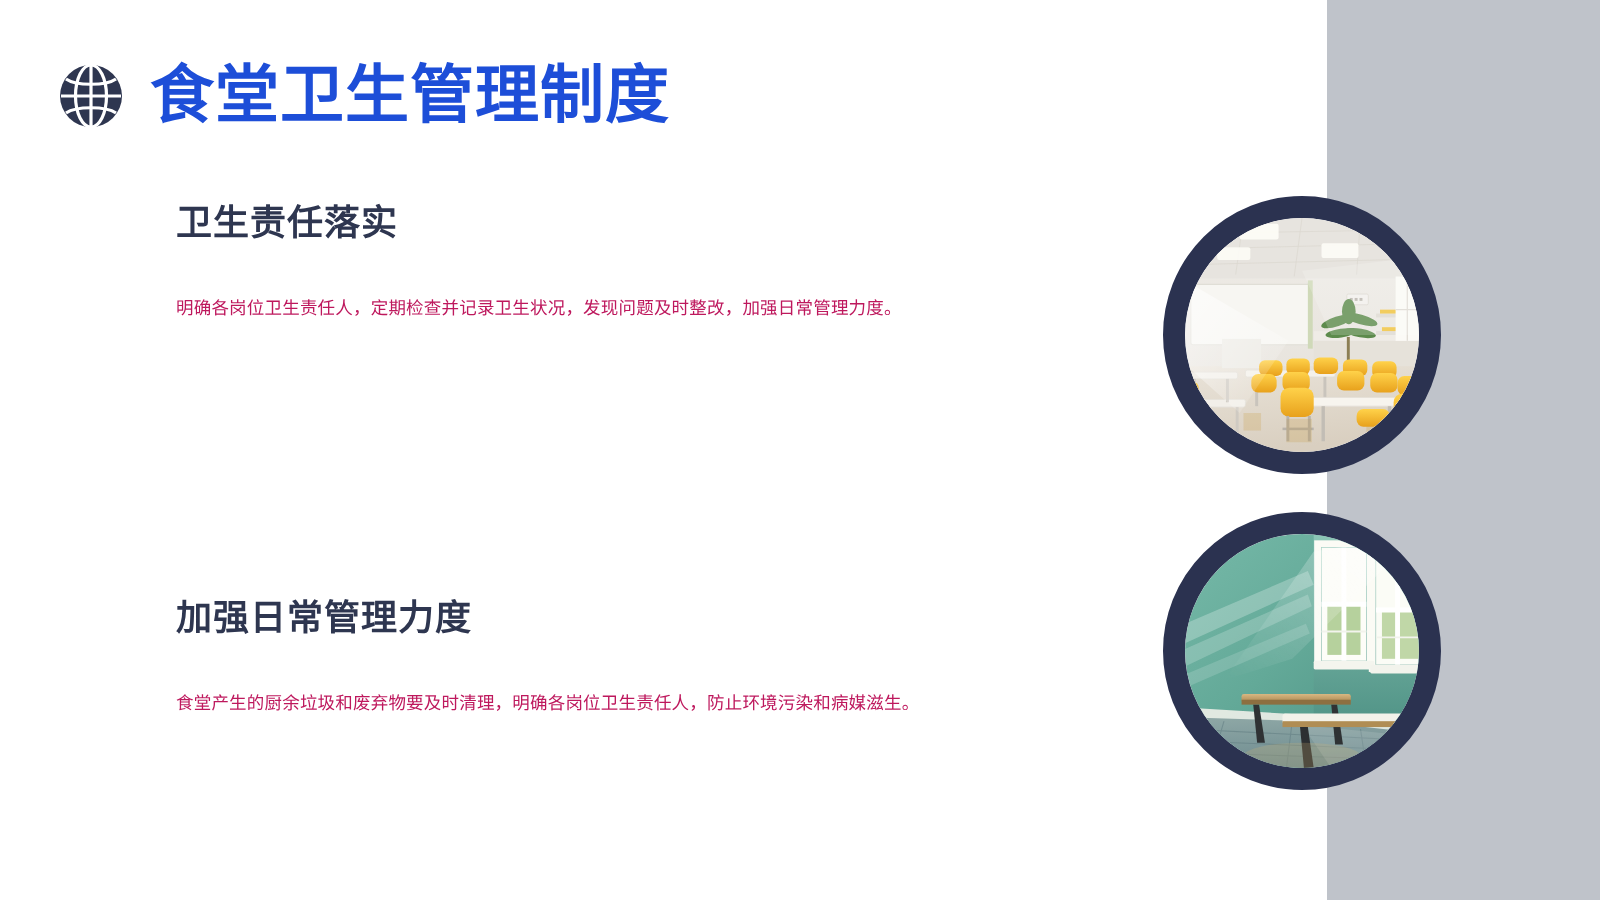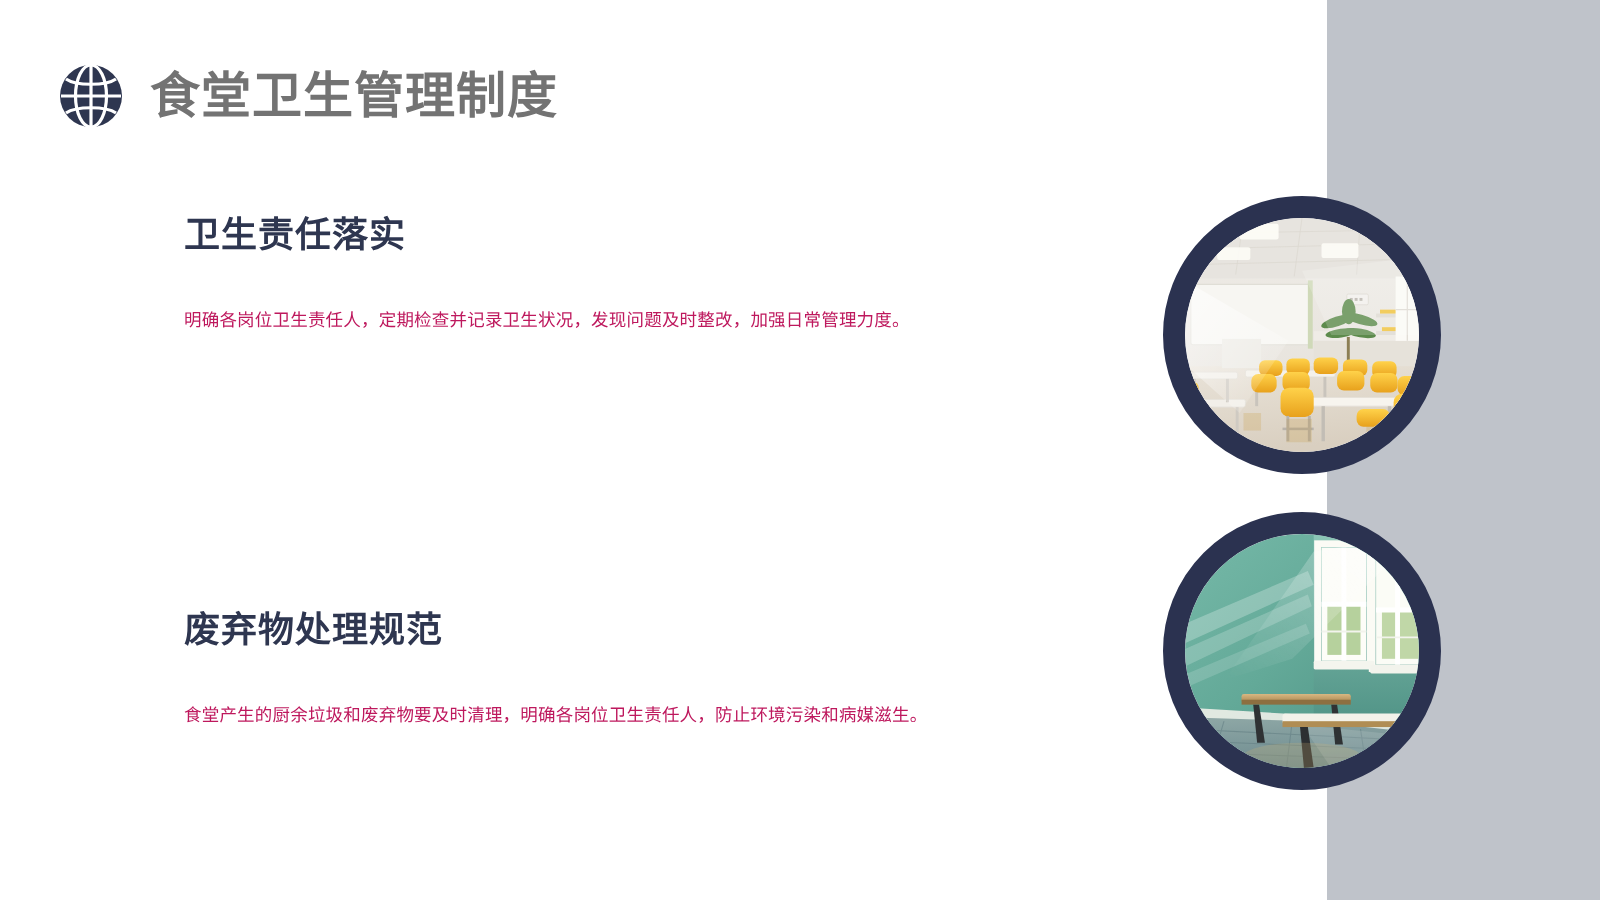--- a/index.html
+++ b/index.html
@@ -48,35 +48,34 @@
   }
 
   .globe-icon {
     width: 66px;
     height: 66px;
     flex: 0 0 auto;
     display: block;
   }
 
   .slide-title {
-    font-size: 50px;
+    font-size: 64px;
     line-height: 1.05;
     font-weight: bold;
-    color: #737373;
+    color: #1d4ed8;
     letter-spacing: 1px;
     white-space: nowrap;
   }
 
   
   .content {
     position: absolute;
     top: 200px;
-    left: 184px;
+    left: 176px;
     width: 930px;
-    margin-top: 12px;
   }
 
   .block { position: relative; }
   .block + .block { margin-top: 272px; }
 
   .block-heading {
     font-size: 36px;
     font-weight: bold;
     color: #2e3650;
     letter-spacing: 1px;
@@ -140,21 +139,21 @@
   </div>
 
   <div class="content">
 
     <div class="block">
       <div class="block-heading">卫生责任落实</div>
       <p class="block-body">明确各岗位卫生责任人，定期检查并记录卫生状况，发现问题及时整改，加强日常管理力度。</p>
     </div>
 
     <div class="block">
-      <div class="block-heading">废弃物处理规范</div>
+      <div class="block-heading">加强日常管理力度</div>
       <p class="block-body">食堂产生的厨余垃圾和废弃物要及时清理，明确各岗位卫生责任人，防止环境污染和病媒滋生。</p>
     </div>
 
   </div>
 
   <div class="photo-circle" id="photo-1">
     <div class="photo-inner">
       <svg viewBox="0 0 240 240" xmlns="http://www.w3.org/2000/svg" aria-hidden="true">
         <defs>
           <linearGradient id="c1wall" x1="0" y1="0" x2="0" y2="1">

